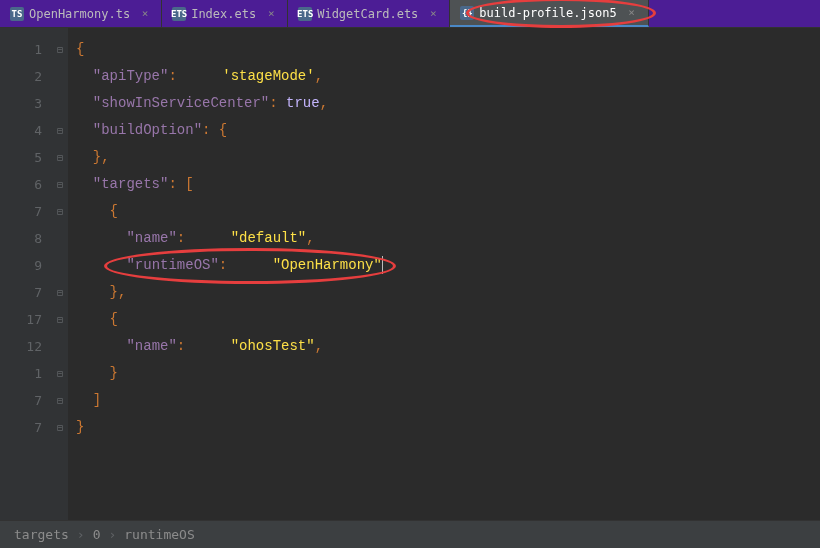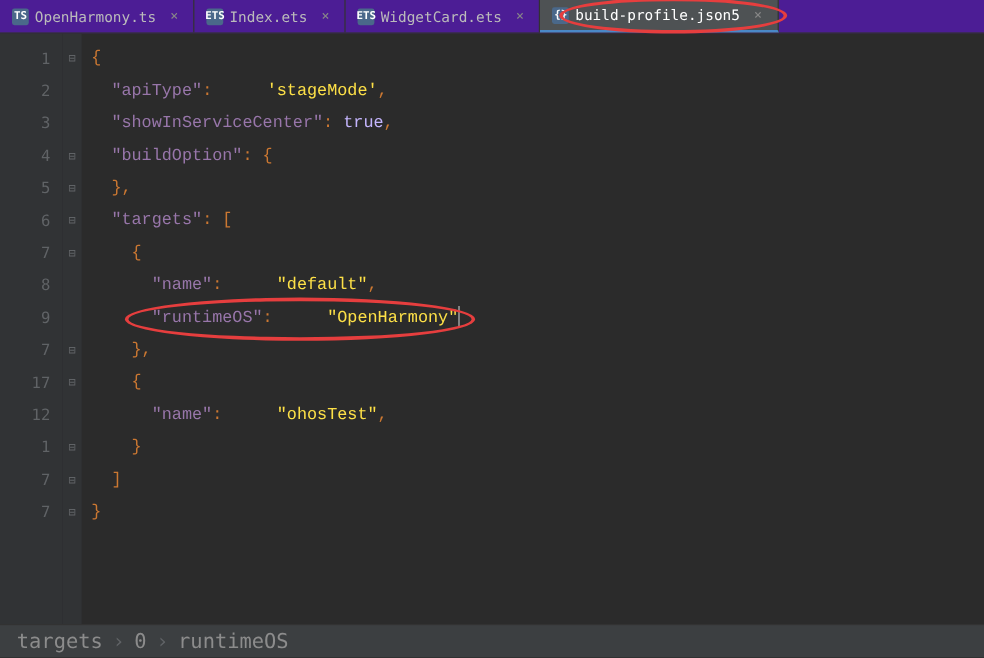--- a/index.html
+++ b/index.html
@@ -115,21 +115,21 @@
       background: #bbbbbb;
       vertical-align: middle;
       margin-left: 0px;
     }
     .breadcrumb {
       height: 28px;
       background: #3c3f41;
       display: flex;
       align-items: center;
       padding-left: 14px;
-      font-size: 17px;
+      font-size: 13px;
       color: #8c8c8c;
       border-top: 1px solid #323232;
       gap: 8px;
     }
     .breadcrumb .sep {
       color: #606366;
     }
     .annot {
       position: absolute;
       border: 3px solid #e63e3e;

